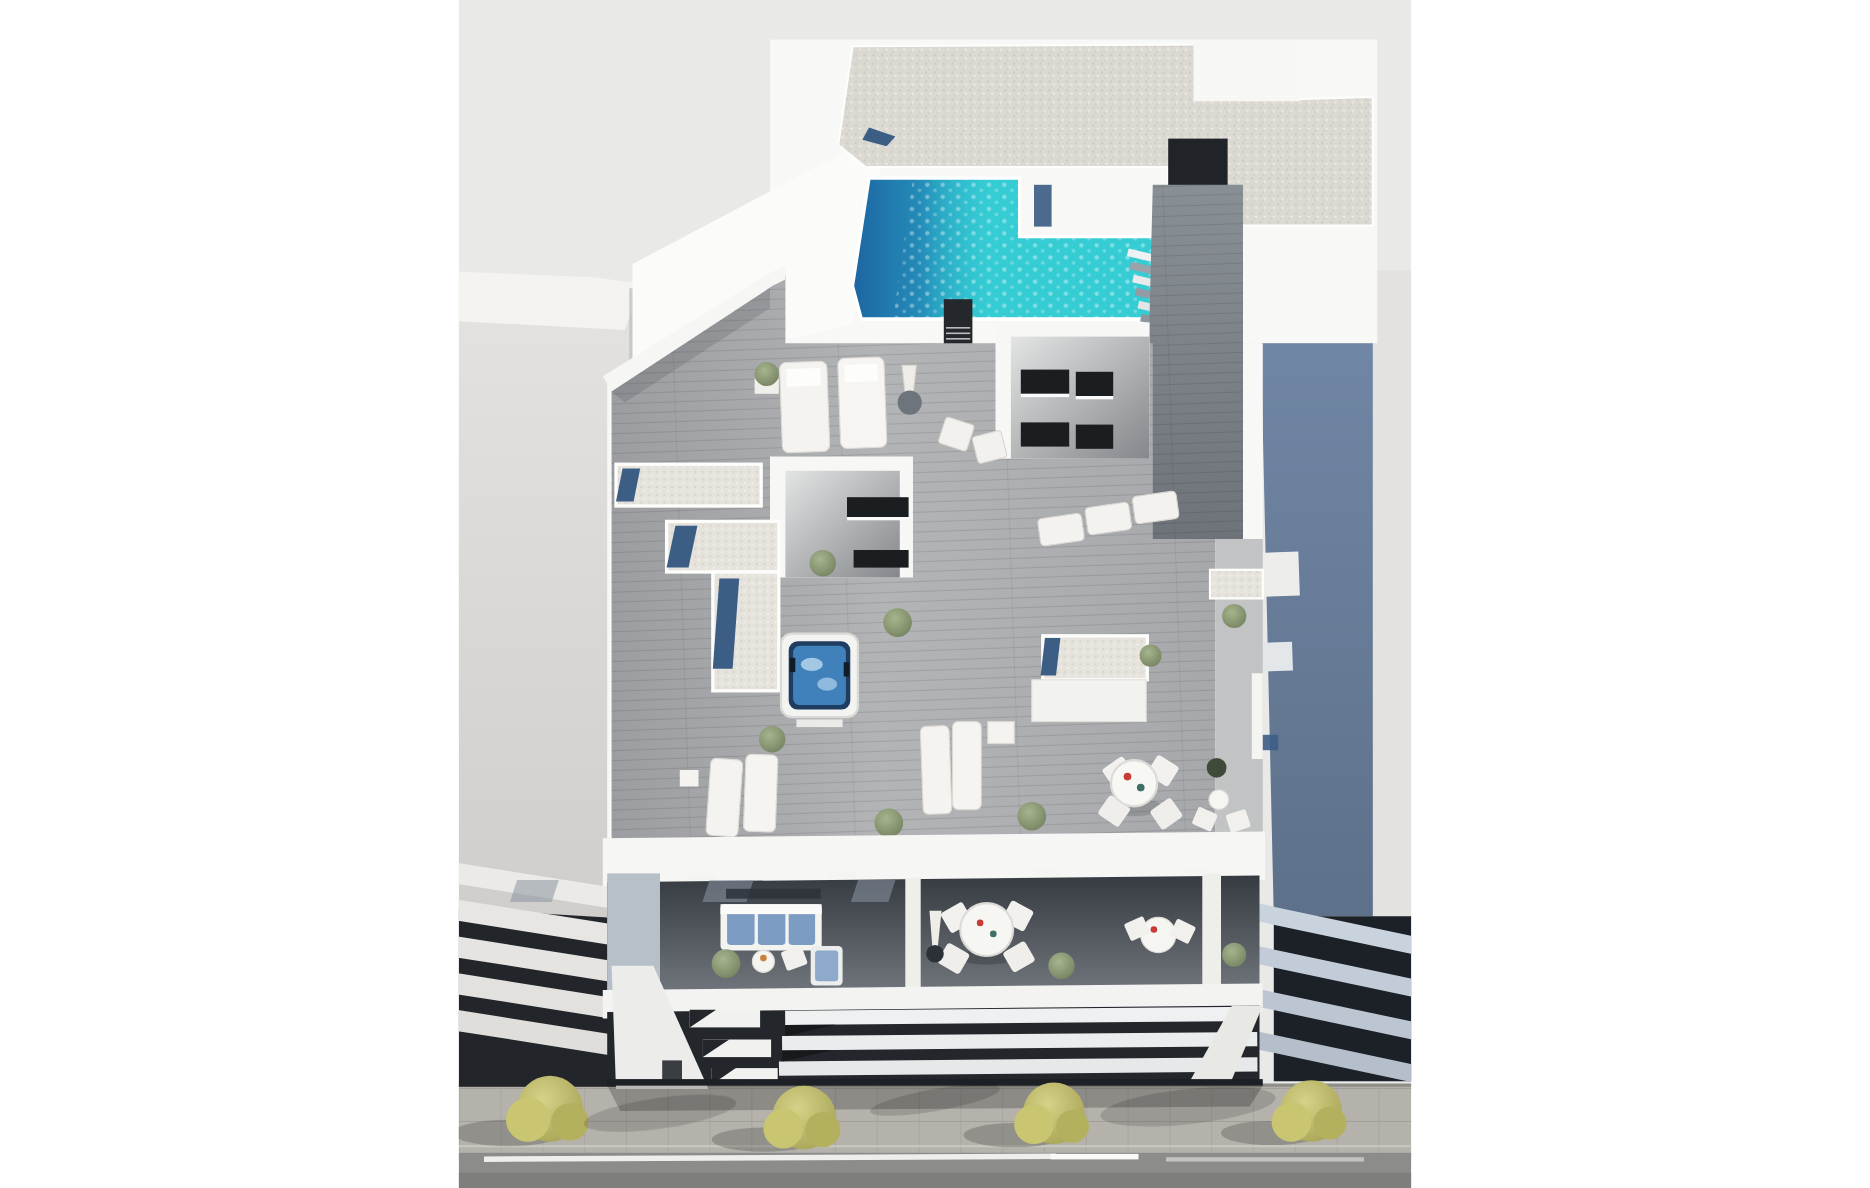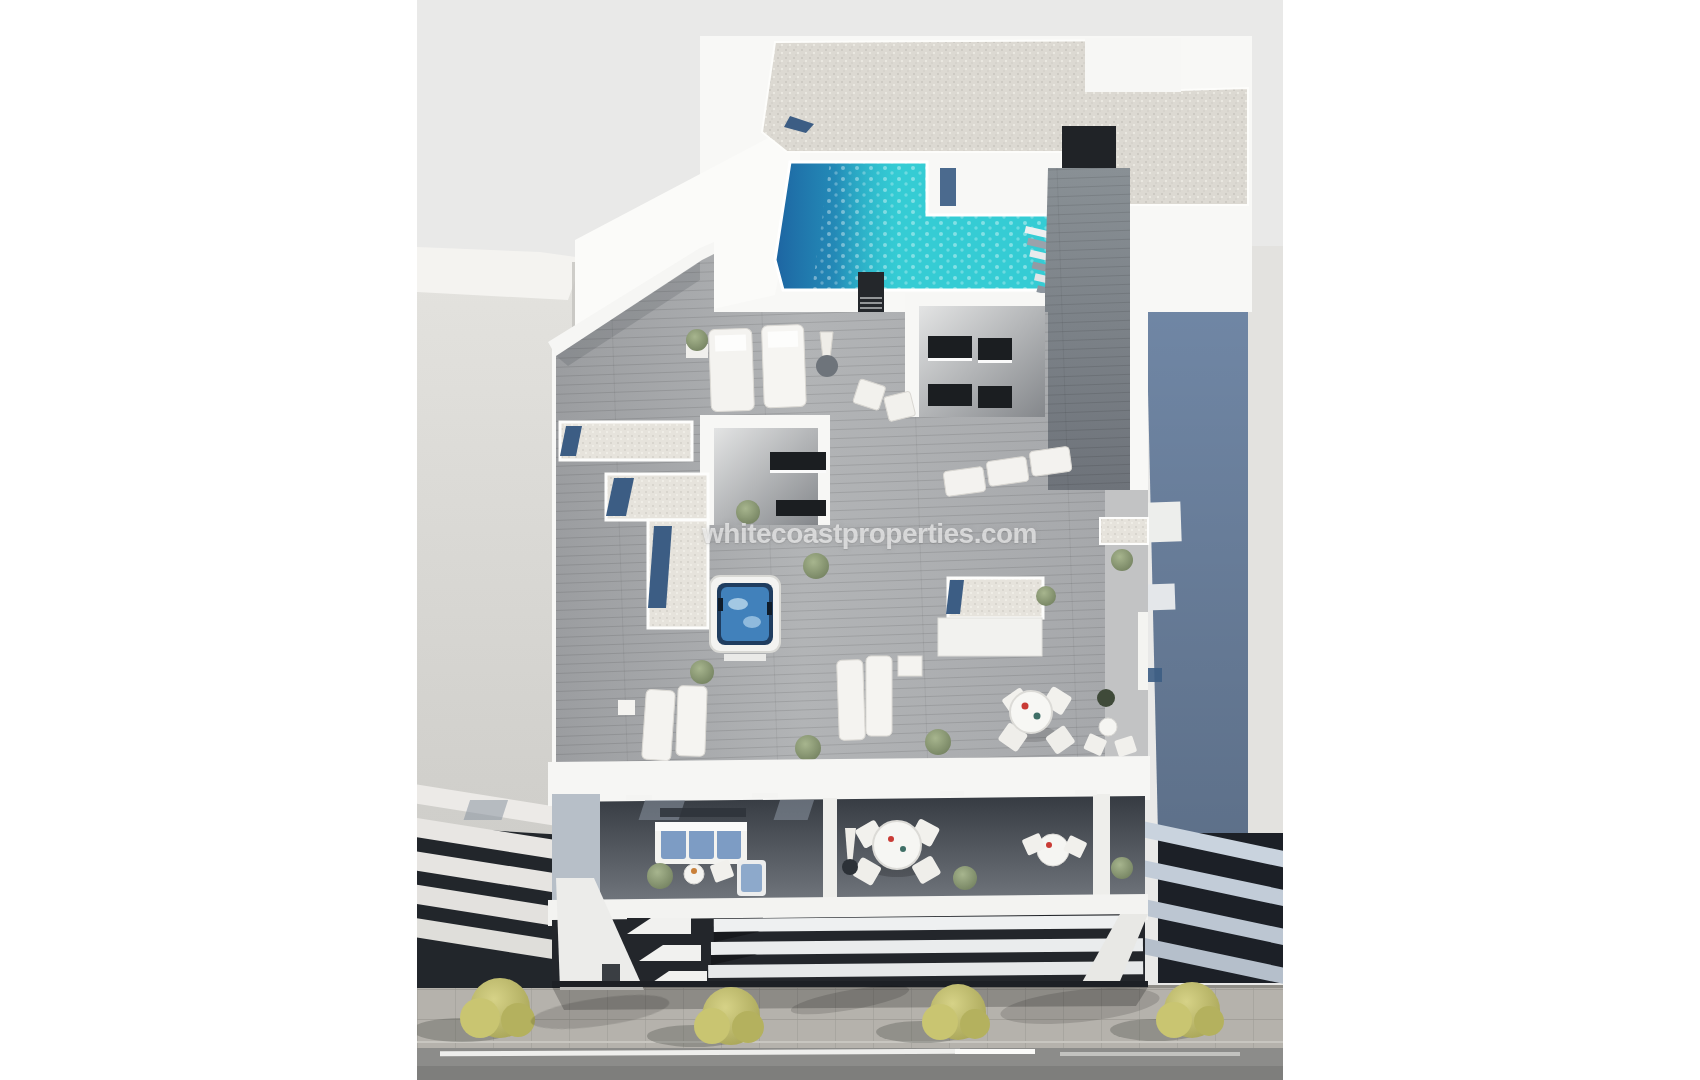--- a/index.html
+++ b/index.html
@@ -386,14 +386,13 @@
       </g>
       <g fill="#000000" opacity="0.14">
         <ellipse cx="600" cy="1012" rx="70" ry="14" transform="rotate(-8 600 1012)"></ellipse>
         <ellipse cx="1080" cy="1006" rx="80" ry="16" transform="rotate(-6 1080 1006)"></ellipse>
         <ellipse cx="850" cy="1000" rx="60" ry="10" transform="rotate(-10 850 1000)"></ellipse>
       </g>
     </g>
   </g>
 </svg>
 
-<div class="watermark">whitecoastproperties.com</div>
 </div>
 
 </body></html>

